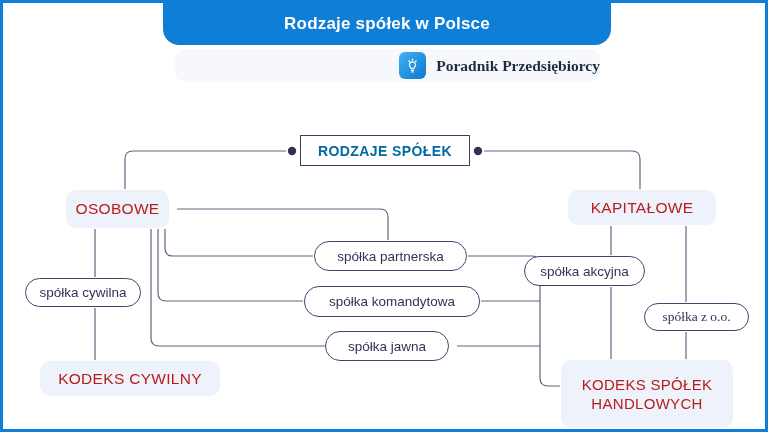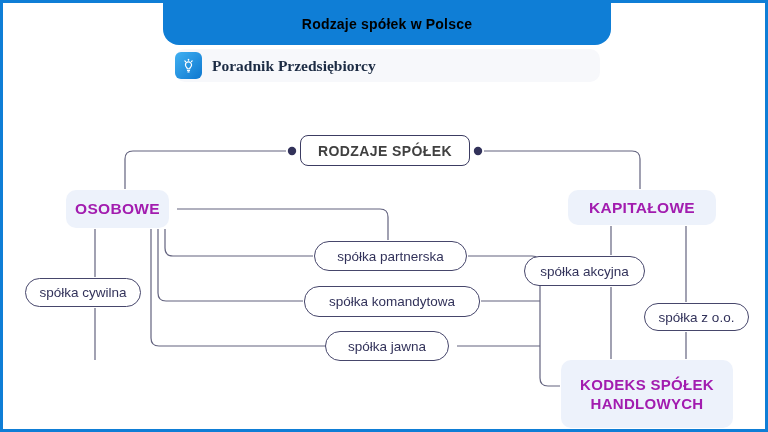--- a/index.html
+++ b/index.html
@@ -15,26 +15,26 @@
   }
 
   
   .banner {
     position: absolute; left: 160px; top: 0; width: 448px; height: 42px;
     background: #0f7ed6;
     border-radius: 0 0 16px 16px;
     display: flex; align-items: center; justify-content: center;
   }
   .banner h1 {
-    color: #000000; font-size: 14px; font-weight: bold; letter-spacing: 0.2px;
+    color: #ffffff; font-size: 17px; font-weight: bold; letter-spacing: 0.2px;
   }
   .brandbar {
     position: absolute; left: 172px; top: 46px; width: 425px; height: 33px;
     background: #f7f8fb; border-radius: 10px;
-    display: flex; align-items: center; justify-content: flex-start; gap: 10px;
+    display: flex; align-items: center; justify-content: flex-end; gap: 10px;
   }
   .brand-icon {
     width: 27px; height: 27px; border-radius: 6px;
     background: linear-gradient(135deg, #41b1f2, #0d77cf);
     display: flex; align-items: center; justify-content: center;
     flex: 0 0 auto;
   }
   .brand-name {
     font-family: "Liberation Serif", serif;
     font-size: 15.5px; font-weight: bold; color: #1d2c44;
@@ -46,44 +46,44 @@
   svg.wires circle { fill: #32325a; }
 
   
   .node {
     position: absolute;
     display: flex; align-items: center; justify-content: center;
     white-space: nowrap;
   }
   .node-root {
     left: 297px; top: 132px; width: 170px; height: 31px;
-    background: #ffffff; border: 1.6px solid #3c3c62; border-radius: 8px;
-    font-size: 14px; font-weight: bold; color: #404040; letter-spacing: 0.4px;
+    background: #ffffff; border: 1.6px solid #3c3c62; border-radius: 0;
+    font-size: 14px; font-weight: bold; color: #0369a1; letter-spacing: 0.4px;
   }
   .branch {
     background: #edf2fb; border-radius: 10px;
-    color: #a21caf; font-weight: bold; font-size: 15.5px; letter-spacing: 0.3px;
+    color: #b91c1c; font-weight: normal; font-size: 15.5px; letter-spacing: 0.3px;
   }
   .branch-osobowe    { left: 63px;  top: 187px; width: 103px; height: 38px; }
   .branch-kapitalowe { left: 565px; top: 187px; width: 148px; height: 35px; }
   .code-cywilny      { left: 37px;  top: 358px; width: 180px; height: 35px; }
   .code-handlowy {
     left: 558px; top: 357px; width: 172px; height: 68px;
     white-space: normal; text-align: center; line-height: 1.3; font-size: 15px;
   }
   .pill {
     background: #ffffff; border: 1.4px solid #46466b; border-radius: 15px;
     color: #32325a; font-size: 13.5px;
   }
   .pill-cywilna     { left: 22px;  top: 275px; width: 116px; height: 29px; }
   .pill-partnerska  { left: 311px; top: 238px; width: 153px; height: 30px; }
   .pill-komandytowa { left: 301px; top: 283px; width: 176px; height: 31px; }
   .pill-jawna       { left: 322px; top: 328px; width: 124px; height: 30px; }
   .pill-akcyjna     { left: 521px; top: 253px; width: 121px; height: 30px; }
-  .pill-zoo         { left: 641px; top: 300px; width: 105px; height: 28px; }
+  .pill-zoo         { left: 641px; top: 300px; width: 105px; height: 28px; font-family: Liberation Serif, serif; }
 </style>
 </head>
 <body>
 
 <div class="page">
 
   <div class="banner">
     <h1>Rodzaje spółek w Polsce</h1>
   </div>
 
@@ -132,16 +132,17 @@
   <div class="node pill pill-partnerska">spółka partnerska</div>
 
   <div class="node pill pill-komandytowa">spółka komandytowa</div>
 
   <div class="node pill pill-jawna">spółka jawna</div>
 
   <div class="node pill pill-akcyjna">spółka akcyjna</div>
 
   <div class="node pill pill-zoo">spółka z o.o.</div>
 
+  <div class="node branch code-cywilny">KODEKS CYWILNY</div>
 
   <div class="node branch code-handlowy">KODEKS SPÓŁEK HANDLOWYCH</div>
 
 </div>
 
 </body></html>

